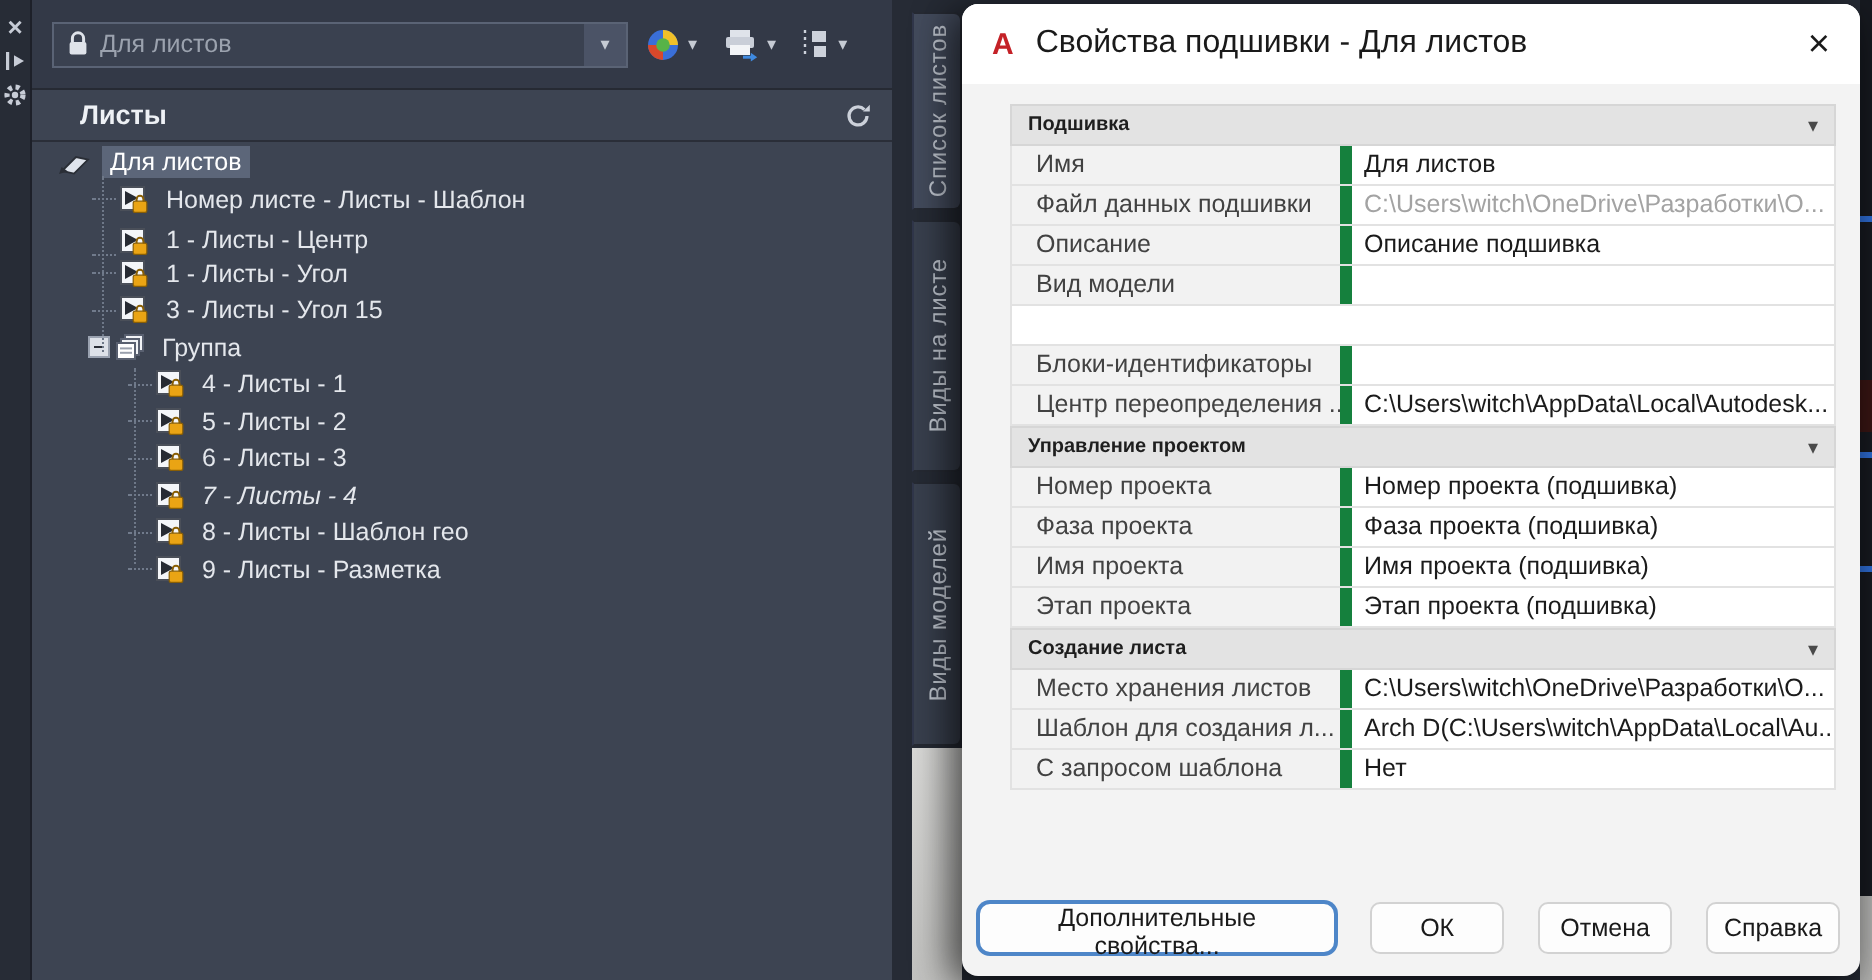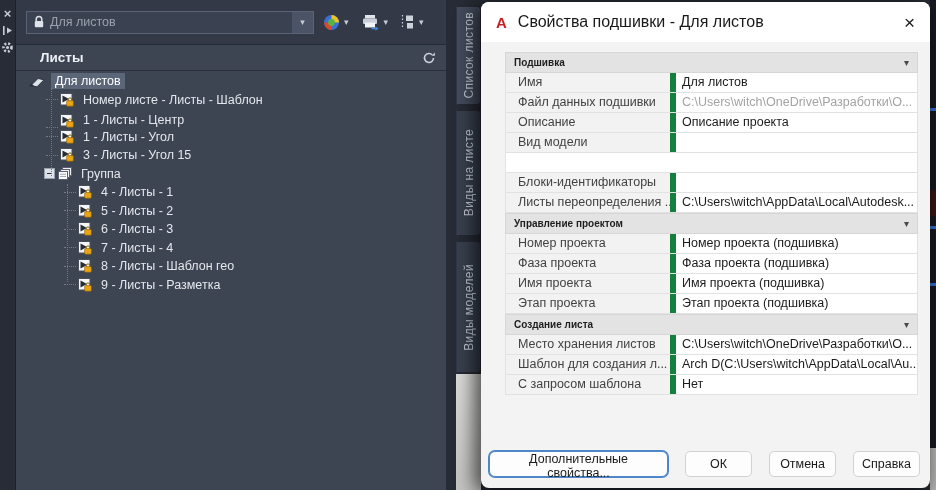--- a/index.html
+++ b/index.html
@@ -276,21 +276,21 @@
     <span class="islot">
       <svg width="14" height="14" viewBox="0 0 14 14" style="overflow:visible">
               <rect x="0.5" y="0.5" width="11.5" height="11.5" fill="#f4f6f9" stroke="#4a4f59"></rect>
               <path d="M2.5 2.5 L9 6 L2.5 9.5 Z" fill="#272b33"></path>
               <rect x="6.6" y="7.6" width="6.8" height="5.6" rx="1" fill="#eaa414" stroke="#8a5f05" stroke-width="0.6"></rect>
               <path d="M8.3 7.6 V6.6 a1.7 1.7 0 013.4 0 v1" fill="none" stroke="#8a5f05" stroke-width="1"></path>
             </svg>
     </span>
     <span class="lbl">6 - Листы - 3</span>
   </div>
-        <div class="trow" style="padding-left: 46px;">
+        <div class="trow" style="padding-left: 46px; font-style: italic;">
 
     <span class="stub"></span>
 
     <span class="islot">
       <svg width="14" height="14" viewBox="0 0 14 14" style="overflow:visible">
               <rect x="0.5" y="0.5" width="11.5" height="11.5" fill="#f4f6f9" stroke="#4a4f59"></rect>
               <path d="M2.5 2.5 L9 6 L2.5 9.5 Z" fill="#272b33"></path>
               <rect x="6.6" y="7.6" width="6.8" height="5.6" rx="1" fill="#eaa414" stroke="#8a5f05" stroke-width="0.6"></rect>
               <path d="M8.3 7.6 V6.6 a1.7 1.7 0 013.4 0 v1" fill="none" stroke="#8a5f05" stroke-width="1"></path>
             </svg>
@@ -362,35 +362,35 @@
         <div class="pg-r">
     <span class="pg-l">Имя</span>
     <span class="pg-v">Для листов</span>
   </div>
         <div class="pg-r">
     <span class="pg-l">Файл данных подшивки</span>
     <span class="pg-v muted">C:\Users\witch\OneDrive\Разработки\О...</span>
   </div>
         <div class="pg-r">
     <span class="pg-l">Описание</span>
-    <span class="pg-v">Описание проекта</span>
+    <span class="pg-v">Описание подшивка</span>
   </div>
         <div class="pg-r">
     <span class="pg-l">Вид модели</span>
     <span class="pg-v"></span>
   </div>
         <div class="pg-r">
     <span class="pg-v"></span>
   </div>
         <div class="pg-r">
     <span class="pg-l">Блоки-идентификаторы</span>
     <span class="pg-v"></span>
   </div>
         <div class="pg-r">
-    <span class="pg-l">Листы переопределения ...</span>
+    <span class="pg-l">Центр переопределения ...</span>
     <span class="pg-v">C:\Users\witch\AppData\Local\Autodesk...</span>
   </div>
         <div class="pg-h">
     <span class="st">Управление проектом</span>
     <span class="chev">▾</span>
   </div>
         <div class="pg-r">
     <span class="pg-l">Номер проекта</span>
     <span class="pg-v">Номер проекта (подшивка)</span>
   </div>

